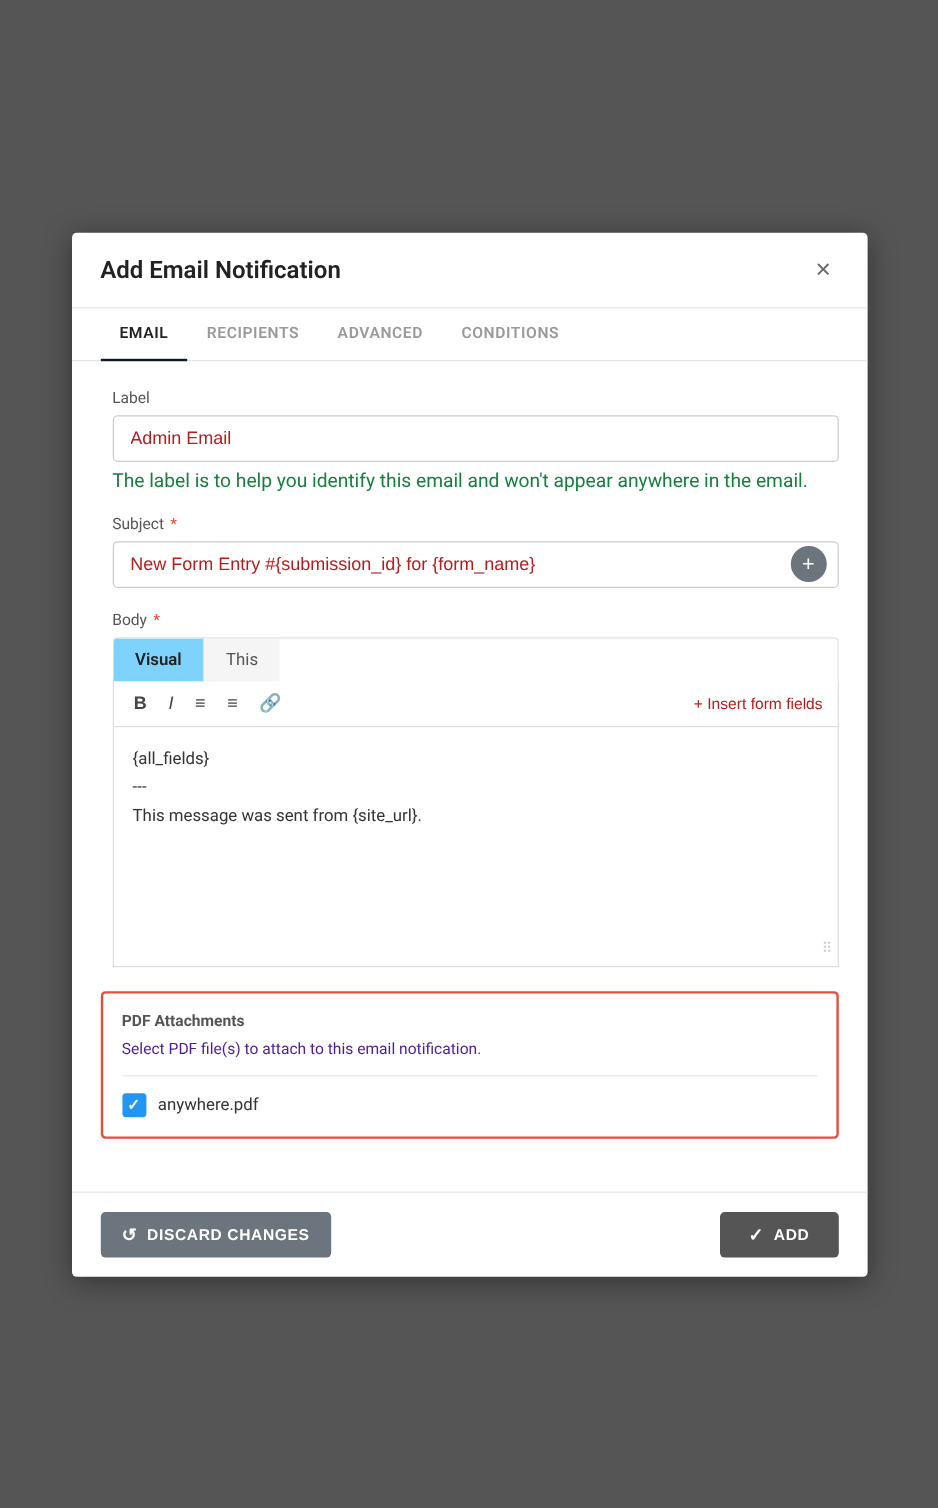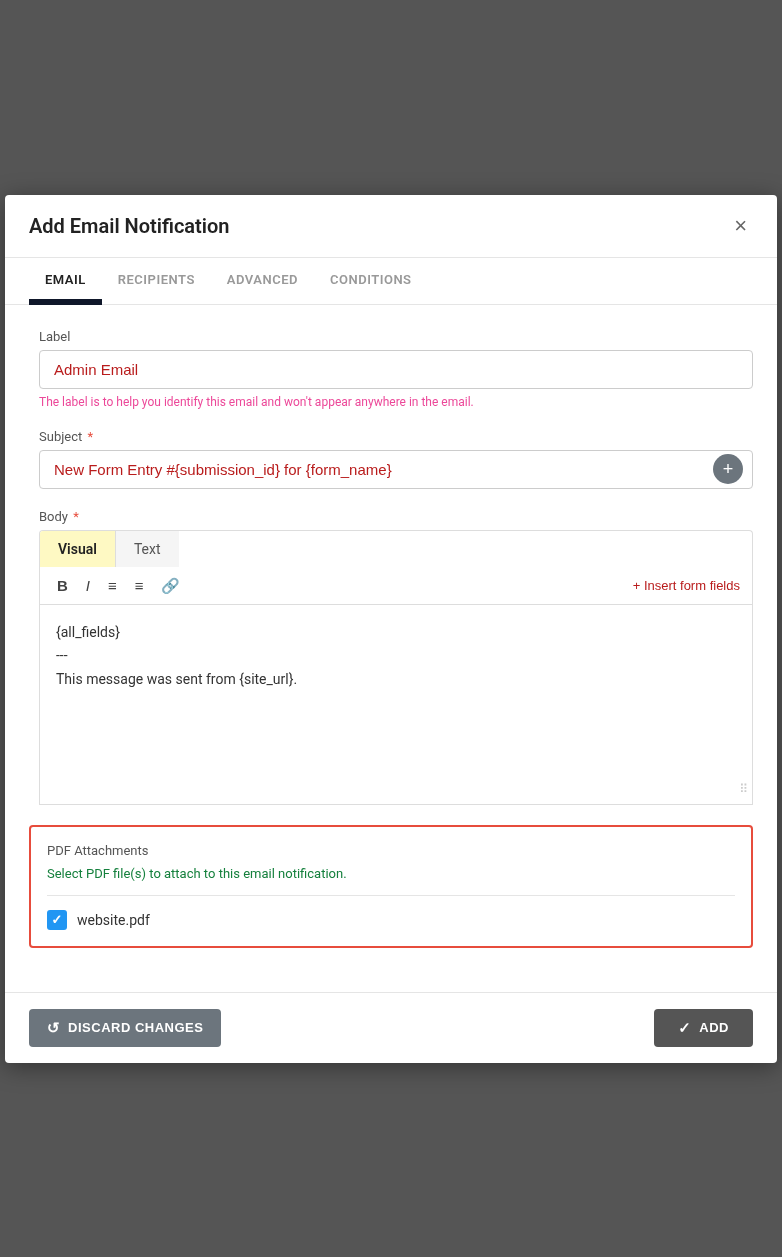--- a/index.html
+++ b/index.html
@@ -13,21 +13,21 @@
     }
     .modal-wrapper {
       width: 782px;
       min-height: 1257px;
       display: flex;
       align-items: center;
       justify-content: center;
     }
     .modal {
       background: #fff;
-      width: 772px;
+      width: 663px;
       border-radius: 4px;
       overflow: hidden;
       box-shadow: 0 4px 24px rgba(0,0,0,0.4);
     }
     .modal-header {
       display: flex;
       justify-content: space-between;
       align-items: center;
       padding: 18px 24px;
       border-bottom: 1px solid #e5e5e5;
@@ -57,42 +57,42 @@
       font-weight: 600;
       color: #999;
       letter-spacing: 0.5px;
       cursor: pointer;
       text-transform: uppercase;
       border-bottom: 3px solid transparent;
       margin-bottom: -1px;
     }
     .tab.active {
       color: #222;
-      border-bottom: 6px solid #0f172a;
+      border-bottom: 2px solid #0f172a;
     }
     .modal-body {
       padding: 24px;
     }
     .field-group {
       margin-bottom: 20px;
       padding-left: 10px;
     }
     .field-label {
       font-size: 13px;
       color: #555;
       margin-bottom: 6px;
       display: block;
     }
     .field-label .required {
       color: #e74c3c;
       margin-left: 2px;
     }
     .field-hint {
-      font-size: 12px;
-      color: #ec4899;
+      font-size: 16px;
+      color: #15803d;
       margin-top: 6px;
     }
     .text-input {
       width: 100%;
       padding: 10px 14px;
       border: 1px solid #ccc;
       border-radius: 4px;
       font-size: 15px;
       color: #b91c1c;
       outline: none;
@@ -130,21 +130,21 @@
     }
     .body-tab {
       padding: 10px 18px;
       font-size: 14px;
       color: #555;
       cursor: pointer;
       background: #f5f5f5;
       border-right: 1px solid #ddd;
     }
     .body-tab.active {
-      background: #fef9c3;
+      background: #7dd3fc;
       font-weight: 600;
       color: #222;
     }
     .body-tab:last-child {
       border-right: none;
     }
     .editor-toolbar {
       display: flex;
       align-items: center;
       justify-content: space-between;
@@ -198,26 +198,26 @@
     }
     .pdf-section {
       border: 2px solid #e74c3c;
       border-radius: 4px;
       padding: 16px;
       margin-bottom: 20px;
     }
     .pdf-section-title {
       font-size: 13px;
       color: #555;
-      font-weight: 400;
+      font-weight: 700;
       margin-bottom: 8px;
     }
     .pdf-section-hint {
       font-size: 13px;
-      color: #15803d;
+      color: #4c1d95;
       margin-bottom: 14px;
     }
     .pdf-list-divider {
       border: none;
       border-top: 1px solid #e5e5e5;
       margin-bottom: 14px;
     }
     .pdf-list {
       list-style: none;
       display: flex;
@@ -336,21 +336,21 @@
           <button class="subject-plus-btn">+</button>
         </div>
       </div>
 
       <div class="field-group body-section">
         <label class="field-label">
           <span>Body</span><span class="required"> *</span>
         </label>
         <div class="body-tabs">
           <div class="body-tab active">Visual</div>
-          <div class="body-tab">Text</div>
+          <div class="body-tab">This</div>
         </div>
         <div class="editor-toolbar">
           <div class="toolbar-left">
             <button class="toolbar-btn">B</button>
             <button class="toolbar-btn italic">I</button>
             <button class="toolbar-btn">≡</button>
             <button class="toolbar-btn">≡</button>
             <button class="toolbar-btn link">🔗</button>
           </div>
           <button class="insert-fields-btn">+ Insert form fields</button>
@@ -363,21 +363,21 @@
         </div>
       </div>
 
       <div class="pdf-section">
         <div class="pdf-section-title">PDF Attachments</div>
         <div class="pdf-section-hint">Select PDF file(s) to attach to this email notification.</div>
         <hr class="pdf-list-divider">
         <ul class="pdf-list">
           <li class="pdf-item">
             <div class="checkbox-checked"></div>
-            <span>website.pdf</span>
+            <span>anywhere.pdf</span>
           </li>
         </ul>
       </div>
 
     </div>
 
     <div class="modal-footer">
       <button class="discard-btn">
         <span class="discard-icon">↺</span>
         <span>DISCARD CHANGES</span>

